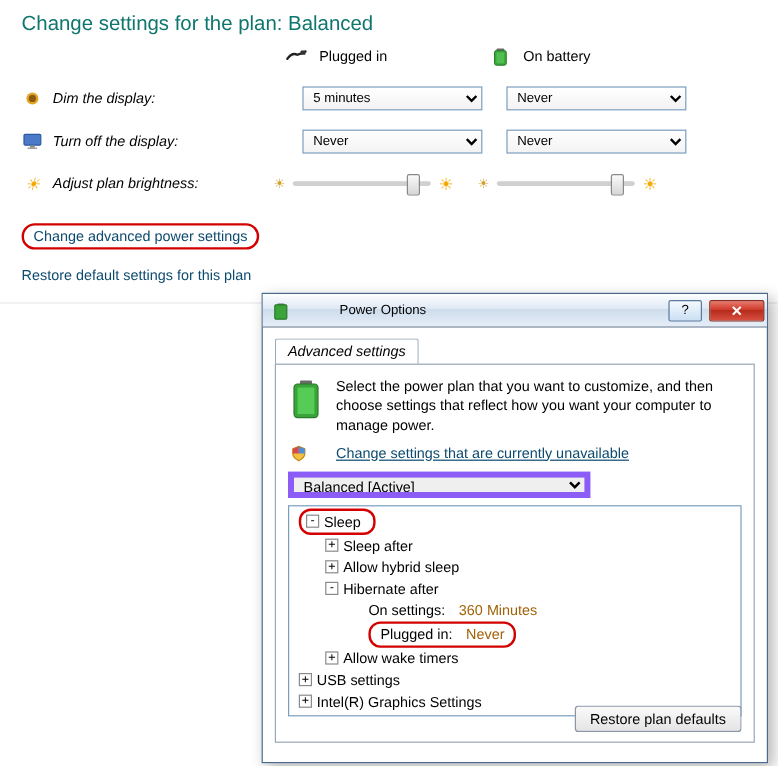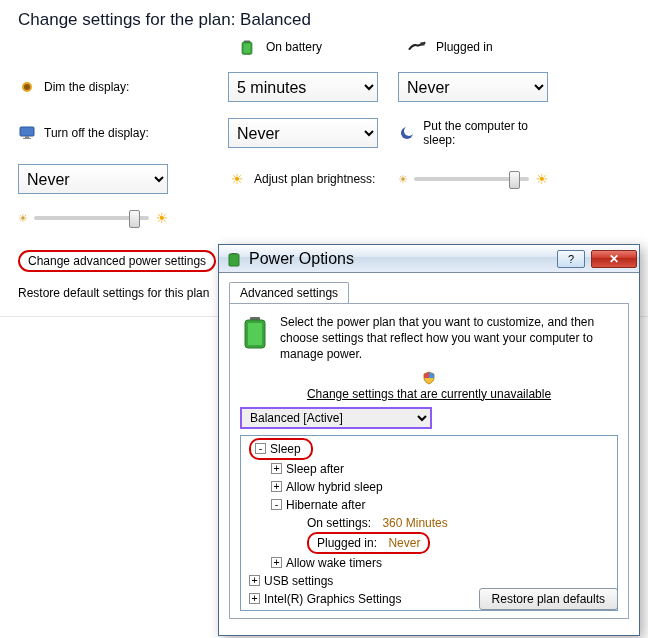--- a/index.html
+++ b/index.html
@@ -10,21 +10,21 @@
     background: #fff;
     color: #000;
     width: 648px;
     height: 638px;
     overflow: hidden;
   }
   .main {
     padding: 8px 18px;
   }
   .title {
-    color: #0f172a;
+    color: #0f766e;
     font-size: 17px;
     margin: 2px 0 8px 0;
   }
   .subtitle {
     font-size: 12px;
     margin-bottom: 18px;
   }
   .grid {
     display: grid;
     grid-template-columns: 200px 160px 160px;
@@ -36,35 +36,37 @@
     display: flex;
     align-items: center;
     gap: 10px;
     padding-left: 10px;
   }
   .rowlabel {
     display: flex;
     align-items: center;
     gap: 8px;
     font-size: 12px;
+    font-style: italic;
   }
   .icon {
     width: 18px;
     height: 18px;
     display: inline-flex;
     align-items: center;
     justify-content: center;
   }
   select.win {
     width: 150px;
-    height: 30px;
-    font-size: 16px;
+    height: 20px;
+    font-size: 11px;
     border: 1px solid #7b9ebd;
     background: linear-gradient(#fff,#f3f3f3);
     padding-left: 4px;
+    margin-left: 24px;
   }
   .slider-wrap {
     display: flex;
     align-items: center;
     gap: 6px;
     width: 150px;
   }
   .slider-track {
     flex: 1;
     height: 4px;
@@ -79,21 +81,21 @@
     height: 18px;
     background: linear-gradient(#fafafa,#d6d6d6);
     border: 1px solid #888;
     border-radius: 2px;
   }
   .sun-small {
     color: #f6a800;
     font-size: 14px;
   }
   .link {
-    color: #000000;
+    color: #0c4a6e;
     cursor: pointer;
     display: inline-block;
   }
   .link-wrap { margin-top: 24px; margin-bottom: 14px; }
   .circled-link {
     border: 2px solid #d40000;
     border-radius: 12px;
     padding: 2px 8px;
   }
   hr.sep {
@@ -118,21 +120,22 @@
     height: 28px;
     background: linear-gradient(#fdfefe,#dfe9f5 45%,#cddceb 46%,#e6eef8);
     border-bottom: 1px solid #7a8aa0;
     display: flex;
     align-items: center;
     padding: 0 2px 0 6px;
     gap: 6px;
   }
   .titlebar .title-text {
     flex: 1;
-    font-size: 16px;
+    font-size: 11px;
+    margin-left: 34px;
   }
   .win-btn {
     width: 28px;
     height: 18px;
     border: 1px solid #5a7aa0;
     border-radius: 2px;
     display: inline-flex;
     align-items: center;
     justify-content: center;
     background: linear-gradient(#f5f9fd,#cbe0f4);
@@ -154,20 +157,21 @@
     position: relative;
     top: 1px;
   }
   .tab {
     border: 1px solid #9aa7b6;
     border-bottom: 1px solid #fff;
     padding: 3px 10px;
     background: #fff;
     font-size: 12px;
     border-radius: 2px 2px 0 0;
+    font-style: italic;
   }
   .tab-page {
     border: 1px solid #9aa7b6;
     padding: 10px 10px;
     background: #fff;
     height: 316px;
     position: relative;
   }
   .topdesc {
     display: flex;
@@ -176,28 +180,27 @@
     line-height: 1.35;
   }
   .battery-lg {
     width: 30px;
     flex: none;
     padding-top: 2px;
   }
   .shield-row {
     display: flex;
     align-items: center;
-    gap: 0;
+    gap: 22px;
     margin: 6px 0 6px 0;
-    flex-direction: column;
   }
   .plan-select {
-    width: 192px;
+    width: 252px;
     height: 22px;
-    border: 2px solid #8b5cf6;
+    border: 5px solid #8b5cf6;
     font-size: 12px;
     padding-left: 4px;
   }
   .treebox {
     margin-top: 6px;
     border: 1px solid #7b9ebd;
     height: 176px;
     overflow-y: scroll;
     font-size: 12px;
     padding: 2px 0 2px 2px;
@@ -248,39 +251,39 @@
 </style>
 </head>
 <body>
 
 <div class="main">
   <div class="title">Change settings for the plan: Balanced</div>
 
   <div class="grid">
 
     <div></div>
+    <div class="colhead">
+      <span class="icon">
+        <svg width="26" height="18" viewBox="0 0 26 18">
+            <path d="M2 12 Q8 4 14 7 L20 5 L24 3" stroke="#222" stroke-width="2.8" fill="none" stroke-linecap="round"></path>
+            <rect x="18" y="2" width="6" height="5" rx="1" fill="#333"></rect>
+          </svg>
+      </span>
+      <span>Plugged in</span>
+    </div>
     <div class="colhead">
       <span class="icon">
         <svg width="22" height="22" viewBox="0 0 22 22">
             <rect x="7" y="3" width="8" height="3" rx="1" fill="#6a6a6a"></rect>
             <rect x="5" y="5" width="12" height="15" rx="2" fill="#3aa33a" stroke="#2a7a2a"></rect>
             <rect x="7" y="7" width="8" height="11" fill="#4fbf4f"></rect>
           </svg>
       </span>
       <span>On battery</span>
     </div>
-    <div class="colhead">
-      <span class="icon">
-        <svg width="26" height="18" viewBox="0 0 26 18">
-            <path d="M2 12 Q8 4 14 7 L20 5 L24 3" stroke="#222" stroke-width="2.8" fill="none" stroke-linecap="round"></path>
-            <rect x="18" y="2" width="6" height="5" rx="1" fill="#333"></rect>
-          </svg>
-      </span>
-      <span>Plugged in</span>
-    </div>
 
     <div class="rowlabel">
       <span class="icon">
         <svg width="16" height="16" viewBox="0 0 16 16">
             <circle cx="8" cy="8" r="5" fill="#e6a520"></circle>
             <circle cx="8" cy="8" r="3" fill="#8a5a10"></circle>
           </svg>
       </span>
       <span>Dim the display:</span>
     </div>
@@ -292,29 +295,20 @@
         <svg width="16" height="16" viewBox="0 0 16 16">
             <rect x="1" y="2" width="14" height="9" rx="1" fill="#4a7ac8" stroke="#2a5aa0"></rect>
             <rect x="6" y="11" width="4" height="2" fill="#888"></rect>
             <rect x="4" y="13" width="8" height="1" fill="#888"></rect>
           </svg>
       </span>
       <span>Turn off the display:</span>
     </div>
     <select class="win"><option>Never</option></select>
 
-    <div class="rowlabel">
-      <span class="icon">
-        <svg width="16" height="16" viewBox="0 0 16 16">
-            <circle cx="8" cy="8" r="6" fill="#3a5aa8"></circle>
-            <circle cx="10" cy="6" r="5" fill="#fff"></circle>
-          </svg>
-      </span>
-      <span>Put the computer to sleep:</span>
-    </div>
     <select class="win"><option>Never</option></select>
 
     <div class="rowlabel">
       <span class="icon sun-small">☀</span>
       <span>Adjust plan brightness:</span>
     </div>
     <div class="slider-wrap">
       <span class="sun-small" style="font-size:11px;color:#d4a030">☀</span>
       <div class="slider-track">
           <div class="slider-thumb" style="left:82%"></div>

